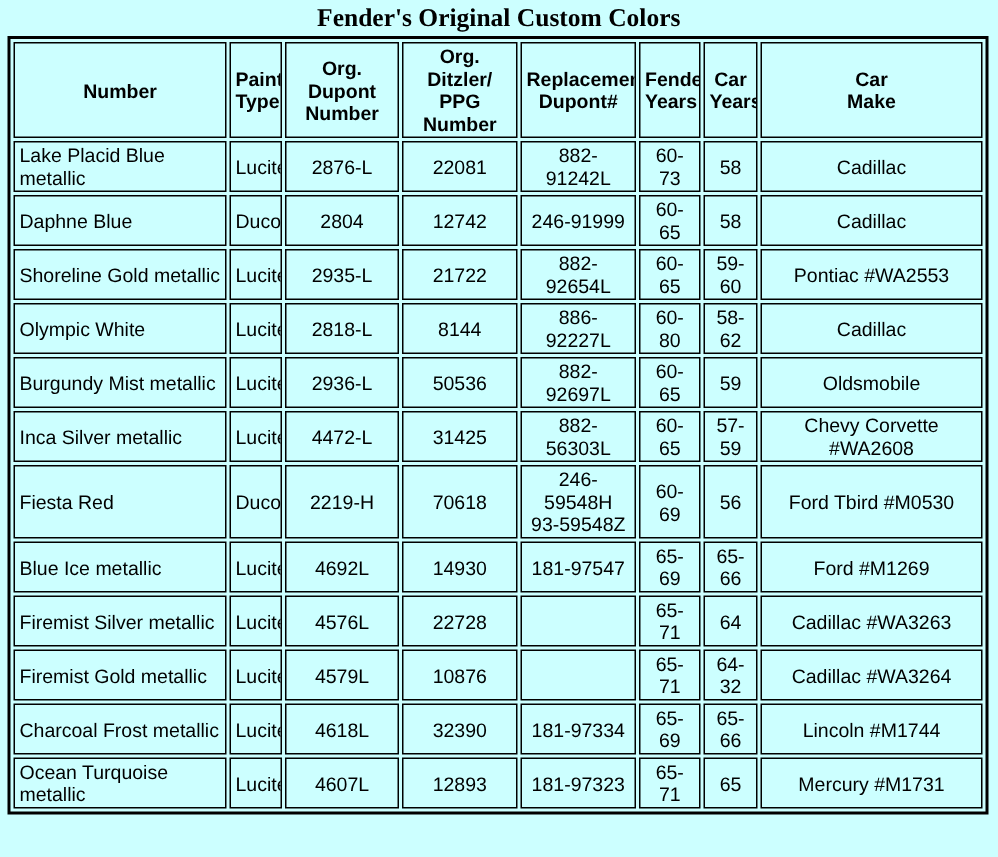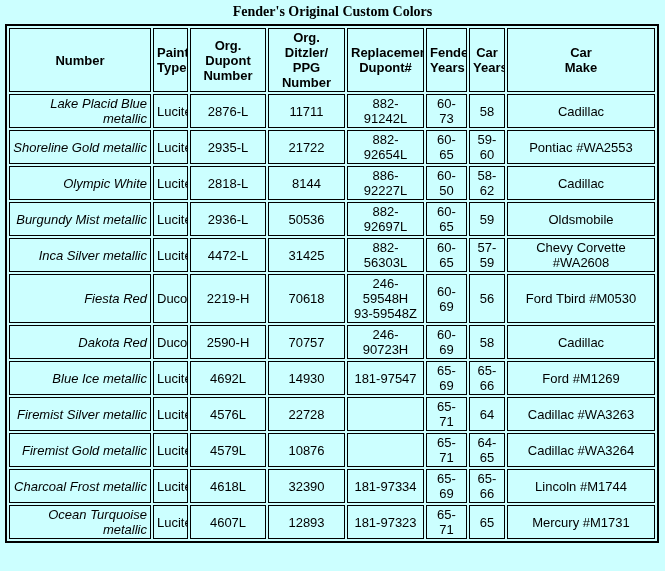--- a/index.html
+++ b/index.html
@@ -9,21 +9,21 @@
     font-family: "Liberation Sans", sans-serif;
     color: #000000;
   }
   .page {
     width: 665px;
     box-sizing: border-box;
     padding: 2px 0 4px 0;
   }
   h1.page-title {
     font-family: "Liberation Serif", serif;
-    font-size: 14px;
+    font-size: 17px;
     font-weight: bold;
     text-align: center;
     margin: 1px 0 3px 0;
     line-height: 18px;
   }
   table.colors-table {
     margin-left: 5px;
     width: 654px;
     border-collapse: separate;
     border-spacing: 2px;
@@ -40,22 +40,21 @@
     vertical-align: middle;
     text-align: center;
     white-space: pre-line;
     overflow: hidden;
     background: #CCFFFF;
   }
   table.colors-table th {
     font-weight: bold;
   }
   table.colors-table td.col-0 {
-    text-align: right;
-    font-style: italic;
+    text-align: left;
   }
   
   col.c0 { width: 142px; }
   col.c1 { width: 35px;  }
   col.c2 { width: 76px;  }
   col.c3 { width: 77px;  }
   col.c4 { width: 77px;  }
   col.c5 { width: 41px;  }
   col.c6 { width: 36px;  }
   col.c7 { width: 148px; }
@@ -94,43 +93,53 @@
 Years</th>
           <th class="col-7">Car
 Make</th>
         </tr>
       </thead>
     <tbody>
         <tr>
           <td class="col-0">Lake Placid Blue metallic</td>
           <td class="col-1">Lucite</td>
           <td class="col-2">2876-L</td>
-          <td class="col-3">11711</td>
+          <td class="col-3">22081</td>
           <td class="col-4">882-91242L</td>
           <td class="col-5">60-73</td>
           <td class="col-6">58</td>
           <td class="col-7">Cadillac</td>
         </tr>
         <tr>
+          <td class="col-0">Daphne Blue</td>
+          <td class="col-1">Duco</td>
+          <td class="col-2">2804</td>
+          <td class="col-3">12742</td>
+          <td class="col-4">246-91999</td>
+          <td class="col-5">60-65</td>
+          <td class="col-6">58</td>
+          <td class="col-7">Cadillac</td>
+        </tr>
+        <tr>
           <td class="col-0">Shoreline Gold metallic</td>
           <td class="col-1">Lucite</td>
           <td class="col-2">2935-L</td>
           <td class="col-3">21722</td>
           <td class="col-4">882-92654L</td>
           <td class="col-5">60-65</td>
           <td class="col-6">59-60</td>
           <td class="col-7">Pontiac #WA2553</td>
         </tr>
         <tr>
           <td class="col-0">Olympic White</td>
           <td class="col-1">Lucite</td>
           <td class="col-2">2818-L</td>
           <td class="col-3">8144</td>
           <td class="col-4">886-92227L</td>
-          <td class="col-5">60-50</td>
+          <td class="col-5">60-80</td>
           <td class="col-6">58-62</td>
           <td class="col-7">Cadillac</td>
         </tr>
         <tr>
           <td class="col-0">Burgundy Mist metallic</td>
           <td class="col-1">Lucite</td>
           <td class="col-2">2936-L</td>
           <td class="col-3">50536</td>
           <td class="col-4">882-92697L</td>
           <td class="col-5">60-65</td>
@@ -152,30 +161,20 @@
           <td class="col-1">Duco</td>
           <td class="col-2">2219-H</td>
           <td class="col-3">70618</td>
           <td class="col-4">246-59548H
 93-59548Z</td>
           <td class="col-5">60-69</td>
           <td class="col-6">56</td>
           <td class="col-7">Ford Tbird #M0530</td>
         </tr>
         <tr>
-          <td class="col-0">Dakota Red</td>
-          <td class="col-1">Duco</td>
-          <td class="col-2">2590-H</td>
-          <td class="col-3">70757</td>
-          <td class="col-4">246-90723H</td>
-          <td class="col-5">60-69</td>
-          <td class="col-6">58</td>
-          <td class="col-7">Cadillac</td>
-        </tr>
-        <tr>
           <td class="col-0">Blue Ice metallic</td>
           <td class="col-1">Lucite</td>
           <td class="col-2">4692L</td>
           <td class="col-3">14930</td>
           <td class="col-4">181-97547</td>
           <td class="col-5">65-69</td>
           <td class="col-6">65-66</td>
           <td class="col-7">Ford #M1269</td>
         </tr>
         <tr>
@@ -188,21 +187,21 @@
           <td class="col-6">64</td>
           <td class="col-7">Cadillac #WA3263</td>
         </tr>
         <tr>
           <td class="col-0">Firemist Gold metallic</td>
           <td class="col-1">Lucite</td>
           <td class="col-2">4579L</td>
           <td class="col-3">10876</td>
           <td class="col-4"></td>
           <td class="col-5">65-71</td>
-          <td class="col-6">64-65</td>
+          <td class="col-6">64-32</td>
           <td class="col-7">Cadillac #WA3264</td>
         </tr>
         <tr>
           <td class="col-0">Charcoal Frost metallic</td>
           <td class="col-1">Lucite</td>
           <td class="col-2">4618L</td>
           <td class="col-3">32390</td>
           <td class="col-4">181-97334</td>
           <td class="col-5">65-69</td>
           <td class="col-6">65-66</td>

